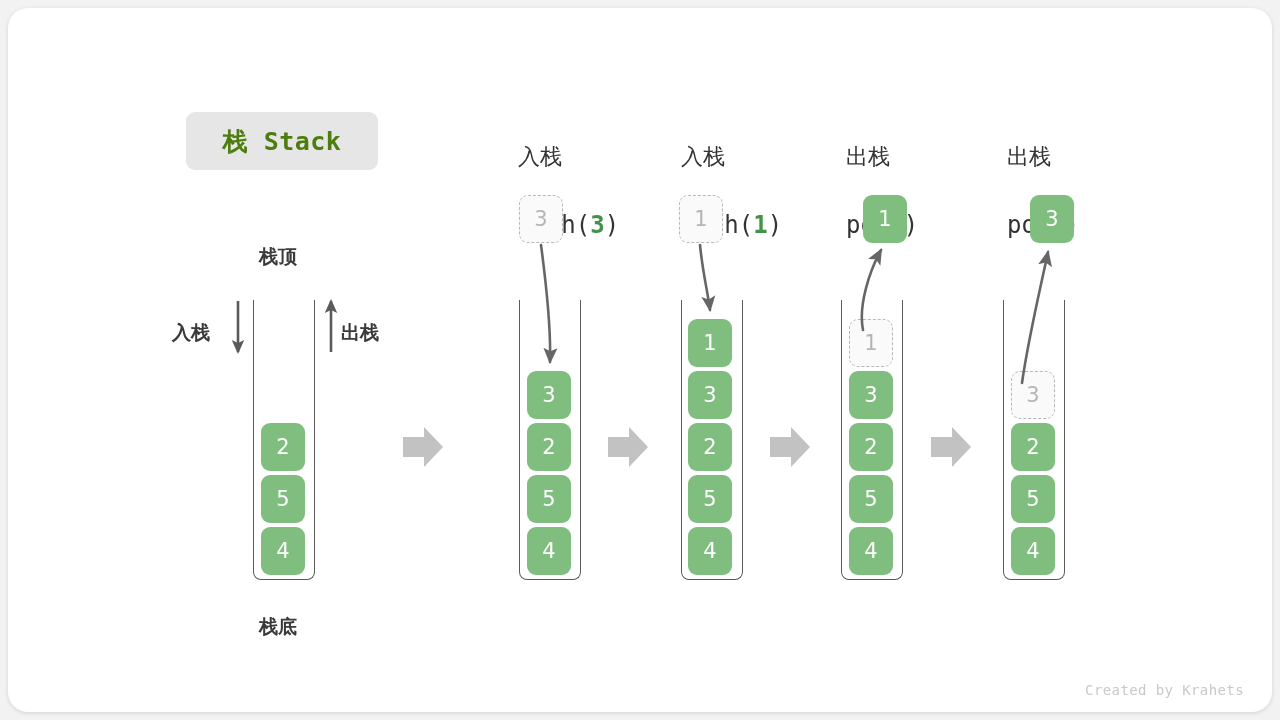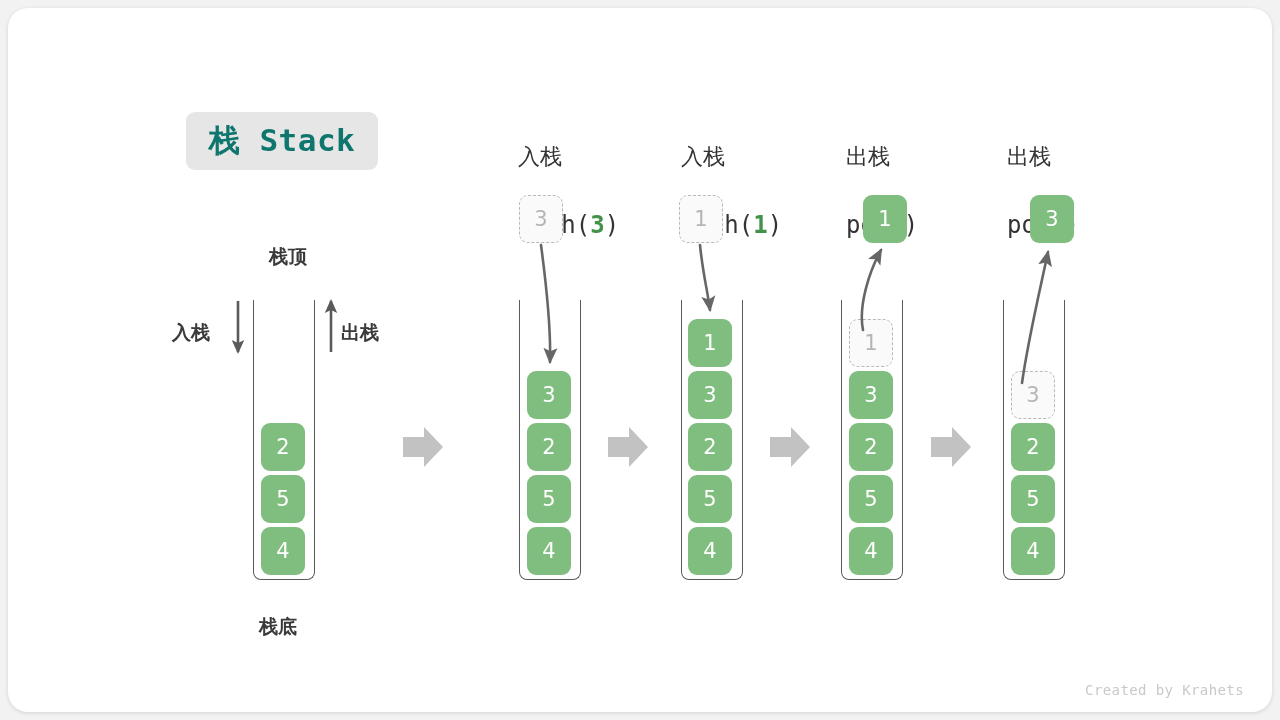--- a/index.html
+++ b/index.html
@@ -35,23 +35,23 @@
     left: 186px;
     top: 112px;
     width: 192px;
     height: 58px;
     background: #e6e6e6;
     border-radius: 9px;
     display: flex;
     align-items: center;
     justify-content: center;
     font-family: "DejaVu Sans Mono", "Liberation Mono", monospace;
-    font-size: 31px;
+    font-size: 25px;
     font-weight: bold;
-    color: #0f766e;
+    color: #4d7c0f;
     letter-spacing: 0.5px;
     white-space: pre;
   }
   
   .cjk-bold {
     position: absolute;
     font-family: "Liberation Sans", "DejaVu Sans", sans-serif;
     font-weight: bold;
     font-size: 19px;
     color: #3a3a3a;
@@ -132,21 +132,21 @@
   }
 </style>
 </head>
 <body>
 
 <div id="canvas">
   <div class="card"></div>
 
   <div class="title-badge">栈 Stack</div>
 
-  <div class="cjk-bold" style="left:269px; top:244px;">栈顶</div>
+  <div class="cjk-bold" style="left:259px; top:244px;">栈顶</div>
 
   <div class="cjk-bold" style="left:172px; top:320px;">入栈</div>
   <div class="cjk-bold" style="left:341px; top:320px;">出栈</div>
 
   <div class="stack" style="left:253px; top:300px; width:62px; height:280px;"></div>
 
   <div class="cell solid" style="left:261px; top:423px;">2</div>
   <div class="cell solid" style="left:261px; top:475px;">5</div>
   <div class="cell solid" style="left:261px; top:527px;">4</div>
 

